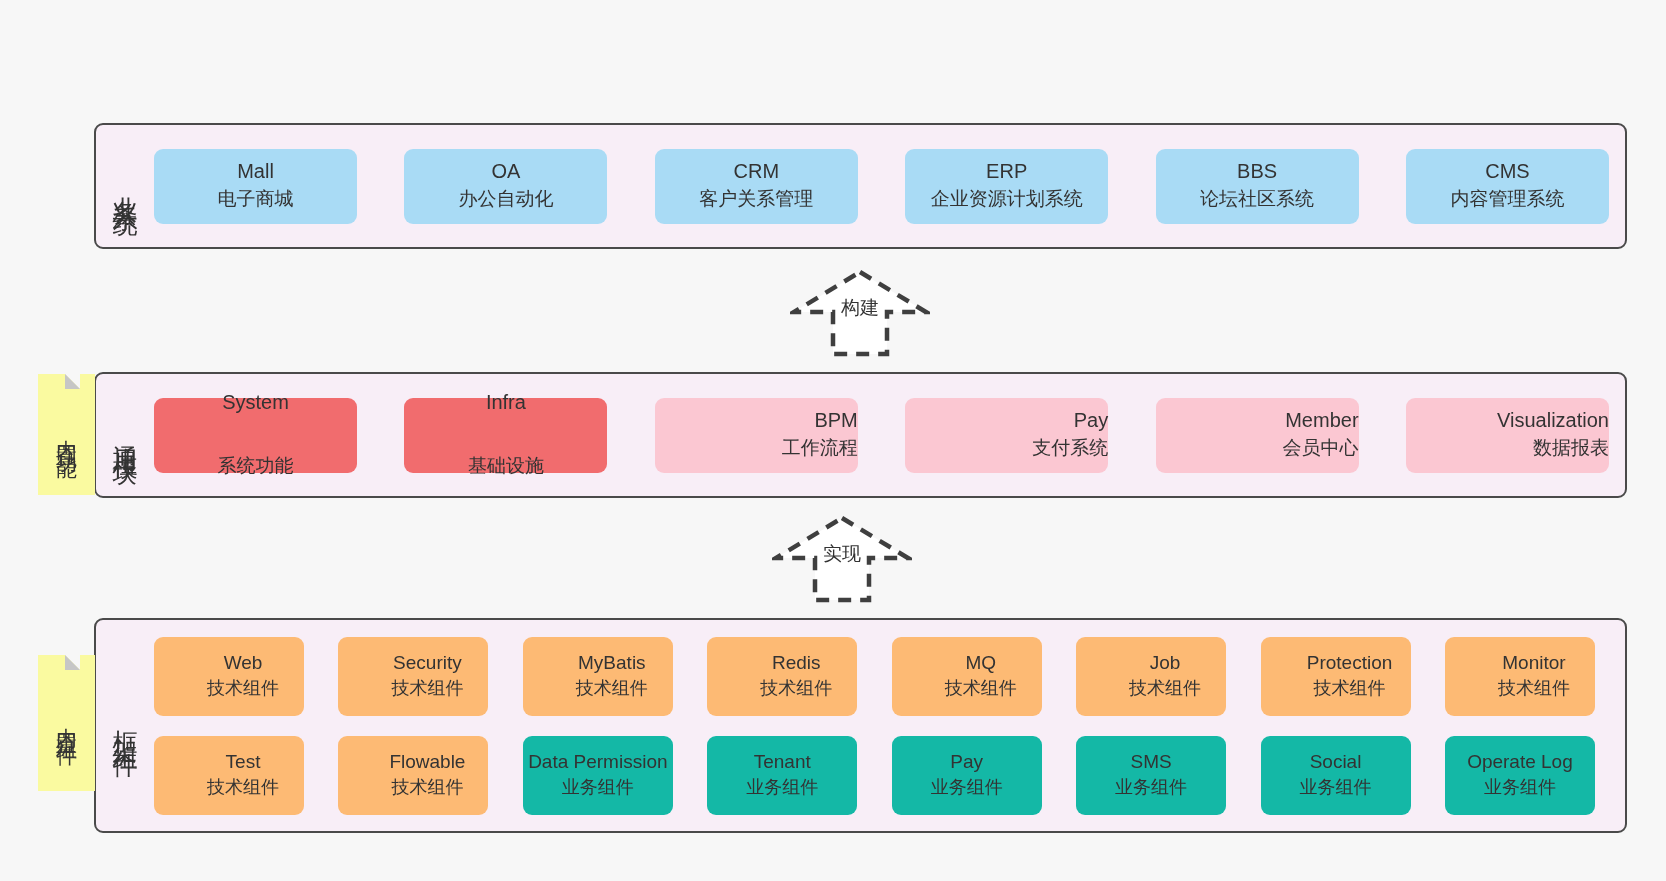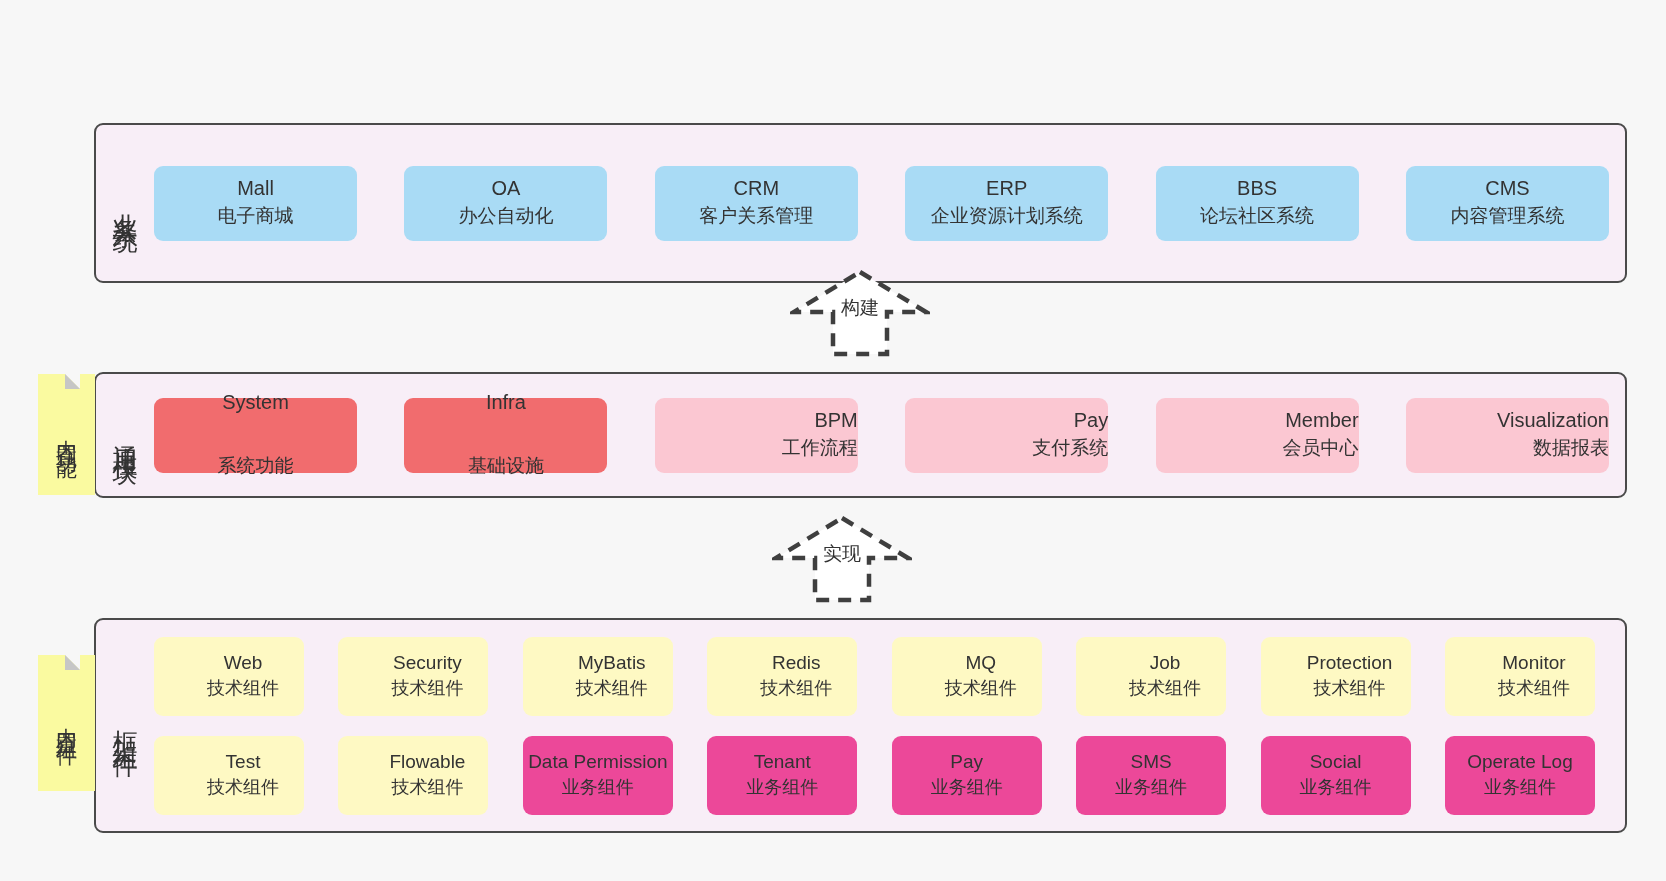--- a/index.html
+++ b/index.html
@@ -5,21 +5,21 @@
   * { margin:0; padding:0; box-sizing:border-box; }
   html,body { width:1666px; height:881px; }
   body { font-family:"Liberation Sans","DejaVu Sans",sans-serif; background:#f7f7f7; color:#333; }
   #canvas { position:relative; width:1666px; height:881px; background:#f7f7f7; overflow:hidden; }
 
   .panel {
     position:absolute; left:94px; width:1533px;
     background:#f8eef7; border:2px solid #4a4a4a; border-radius:9px;
     display:flex; align-items:center;
   }
-  #panel-business   { top:123px; height:160px; }
+  #panel-business   { top:123px; height:126px; }
   #panel-modules    { top:372px; height:126px; }
   #panel-components { top:618px; height:215px; }
 
   .v-label {
     width:58px; flex:0 0 58px; display:flex; align-items:center; justify-content:center;
     writing-mode:vertical-rl; text-orientation:upright;
     font-size:25px; color:#333; line-height:1;
   }
   #panel-business .v-label, #panel-modules .v-label { letter-spacing:5px; }
   #panel-components .v-label { letter-spacing:8px; }
@@ -42,22 +42,22 @@
   .box .en { font-size:20px; line-height:1.35; }
   .box .zh { font-size:19px; line-height:1.5; }
   .box-wide  { width:203px; height:75px; }
   .box-small { width:150px; height:79px; }
   .box-small .en { font-size:19px; line-height:1.25; }
   .box-small .zh { font-size:18px; line-height:1.45; }
 
   .blue  { background:#a9dbf5; }
   .red   { background:#f16c6e;gap:36px; }
   .pink  { background:#fbc7d2;align-items:flex-end; }
-  .green { background:#fef9c3;padding-left:28px; }
-  .lgreen{ background:#ec4899; }
+  .green { background:#fdba74;padding-left:28px; }
+  .lgreen{ background:#14b8a6; }
 
   .note {
     position:absolute; left:38px; width:57px; background:#fafaa0;
     display:flex; align-items:center; justify-content:center;
     writing-mode:vertical-rl; text-orientation:upright;
     font-size:21px; letter-spacing:6px; color:#333; z-index:3;
   }
   #note-functions  { top:374px; height:121px; }
   #note-components { top:655px; height:136px; }
   .note .fold {

